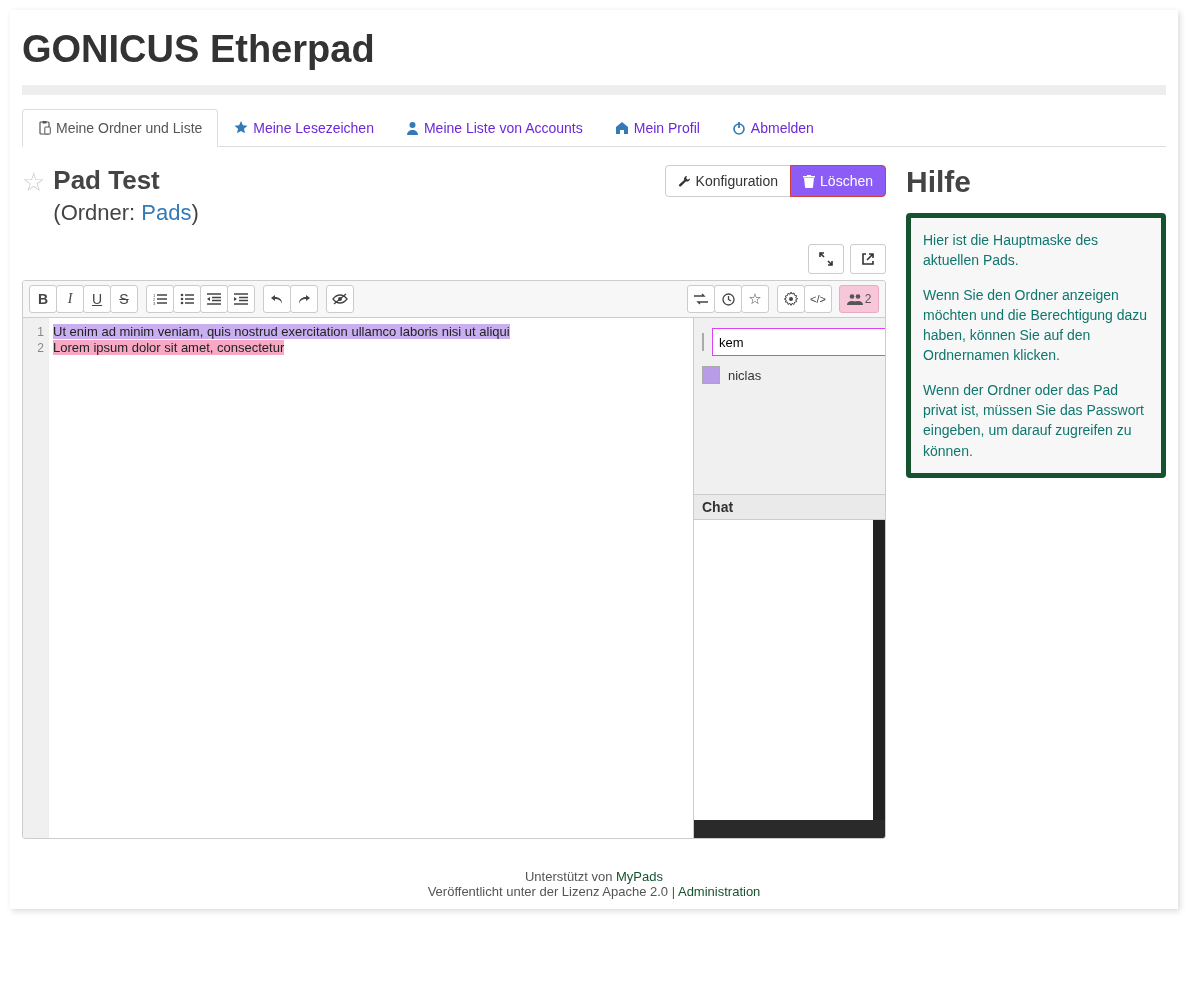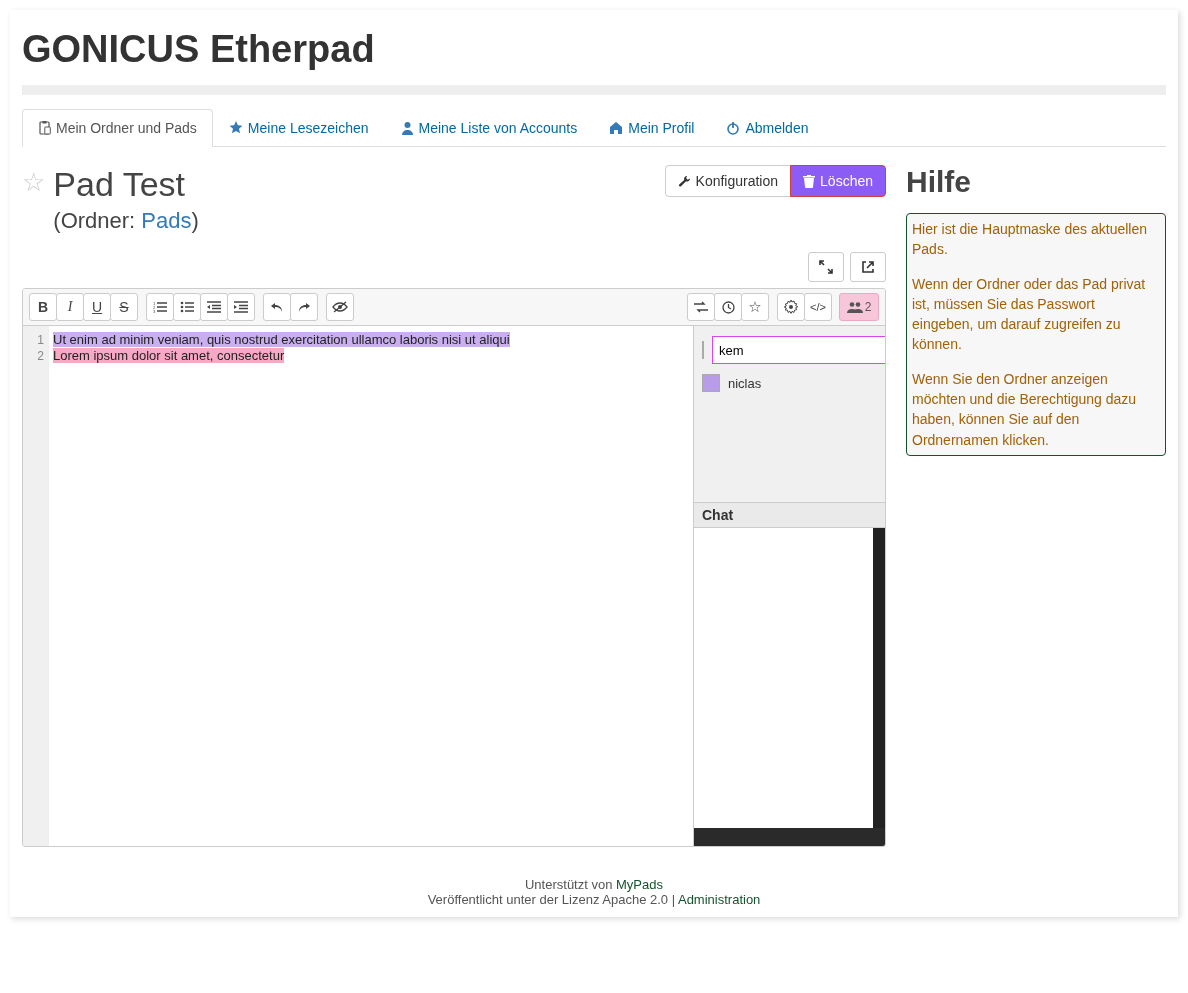--- a/index.html
+++ b/index.html
@@ -6,31 +6,31 @@
 body { font-family: "Helvetica Neue", Helvetica, Arial, sans-serif; font-size: 14px; color: #333; background: #fff; }
 .page { width: 1188px; min-height: 993px; background: #fff; padding: 10px; position: relative; }
 .container { background: #fff; box-shadow: 2px 2px 6px rgba(0,0,0,0.15); padding: 0 0 10px 0; }
 
 .header { padding: 18px 12px 8px 12px; }
 .site-title { font-size: 38px; font-weight: bold; color: #333; }
 .hr-bar { height: 10px; background: #eee; margin: 6px 12px 0 12px; }
 
 .nav-tabs { display: flex; border-bottom: 1px solid #ddd; margin: 14px 12px 0 12px; list-style: none; }
 .nav-tabs li { margin-bottom: -1px; }
-.nav-tabs a { display: inline-flex; align-items: center; gap: 5px; padding: 10px 15px; color: #0369a1; text-decoration: none; border: 1px solid transparent; border-radius: 4px 4px 0 0; }
+.nav-tabs a { display: inline-flex; align-items: center; gap: 5px; padding: 10px 15px; color: #6d28d9; text-decoration: none; border: 1px solid transparent; border-radius: 4px 4px 0 0; }
 .nav-tabs li.active a { color: #555; background: #fff; border-color: #ddd #ddd #fff; }
 
 .main-row { display: flex; gap: 20px; padding: 18px 12px 0 12px; }
 .main-col { flex: 1; min-width: 0; }
 .side-col { width: 260px; flex-shrink: 0; }
 
 .pad-header { display: flex; align-items: flex-start; justify-content: space-between; gap: 10px; }
 .pad-title-wrap { display: flex; align-items: flex-start; gap: 8px; }
 .star-toggle { font-size: 26px; color: #ccc; line-height: 1; margin-top: 4px; cursor: pointer; }
-.pad-title { font-size: 34px; font-weight: normal; color: #444; }
+.pad-title { font-size: 26px; font-weight: bold; color: #444; }
 .folder-line { font-size: 22px; color: #444; margin-top: 4px; }
 .folder-line a { color: #337ab7; text-decoration: none; }
 
 .btn-group { display: flex; }
 .btn { display: inline-flex; align-items: center; gap: 5px; padding: 7px 12px; font-size: 14px; border: 1px solid #ccc; background: #fff; cursor: pointer; color: #333; }
 .btn-group .btn:first-child { border-radius: 4px 0 0 4px; }
 .btn-group .btn:last-child { border-radius: 0 4px 4px 0; margin-left: -1px; }
 .btn-danger { background: #8b5cf6; color: #fff; border-color: #d43f3a; }
 
 .toolbar-row { display: flex; justify-content: flex-end; gap: 6px; margin-top: 18px; }
@@ -62,21 +62,21 @@
 .name-input { flex: 1; height: 28px; border: 1px solid #d946ef; background: #fff; padding: 0 6px; font-size: 13px; }
 .user-name { font-size: 13px; color: #333; }
 .chat-hdr { border-top: 1px solid #ccc; border-bottom: 1px solid #ccc; padding: 4px 8px; font-weight: bold; background: #eaeaea; margin-top: auto; position: static; }
 .chat-hdr { margin-top: 16px; }
 .user-list { flex: 0 0 160px; }
 .chat-body { flex: 1; background: #fff; position: relative; margin: 0; }
 .chat-body .scroll { position: absolute; right: 0; top: 0; width: 12px; height: 100%; background: #222; }
 .chat-input { height: 18px; background: #2a2a2a; }
 
 .help-title { font-size: 30px; font-weight: bold; color: #444; margin-bottom: 14px; }
-.help-box { border: 1px solid #14532d; border-radius: 4px; background: #f7f7f7; padding: 5px; font-size: 14px; color: #a16207; line-height: 1.45; }
+.help-box { border: 5px solid #14532d; border-radius: 4px; background: #f7f7f7; padding: 12px; font-size: 14px; color: #0f766e; line-height: 1.45; }
 .help-box p { margin-bottom: 14px; }
 .help-box p:last-child { margin-bottom: 0; }
 
 .footer { text-align: center; font-size: 13px; color: #555; margin-top: 30px; }
 .footer a { color: #14532d; text-decoration: none; }
 
 svg { display: block; }
 </style>
 </head>
 <body>
@@ -89,21 +89,21 @@
   </div>
   <div class="hr-bar"></div>
 
   <ul class="nav-tabs">
     <li class="active"><a href="#">
       <svg width="13" height="14" viewBox="0 0 13 14">
               <rect x="2" y="1" width="9" height="12" rx="1" fill="none" stroke="#555" stroke-width="1.2"></rect>
               <rect x="4.5" y="0" width="4" height="2.5" rx="0.6" fill="#555"></rect>
               <rect x="6.8" y="6" width="5.5" height="7" rx="0.6" fill="#fff" stroke="#555" stroke-width="1"></rect>
             </svg>
-      <span>Mein Ordner und Pads</span>
+      <span>Meine Ordner und Liste</span>
     </a></li>
     <li><a href="#">
       <svg width="14" height="14" viewBox="0 0 14 14">
               <path d="M7 0l1.9 4.3 4.6.4-3.5 3 1 4.5L7 10l-4 2.2 1-4.5-3.5-3 4.6-.4z" fill="#337ab7"></path>
             </svg>
       <span>Meine Lesezeichen</span>
     </a></li>
     <li><a href="#">
       <svg width="13" height="14" viewBox="0 0 13 14">
               <circle cx="6.5" cy="4" r="3" fill="#337ab7"></circle>
@@ -306,22 +306,22 @@
           </div>
         </div>
       </div>
 
     </div>
 
     <div class="side-col">
       <div class="help-title">Hilfe</div>
       <div class="help-box">
         <p>Hier ist die Hauptmaske des aktuellen Pads.</p>
+        <p>Wenn Sie den Ordner anzeigen möchten und die Berechtigung dazu haben, können Sie auf den Ordnernamen klicken.</p>
         <p>Wenn der Ordner oder das Pad privat ist, müssen Sie das Passwort eingeben, um darauf zugreifen zu können.</p>
-        <p>Wenn Sie den Ordner anzeigen möchten und die Berechtigung dazu haben, können Sie auf den Ordnernamen klicken.</p>
       </div>
     </div>
   </div>
 
   <div class="footer">
     <div>
       <span>Unterstützt von </span><a href="#">MyPads</a>
     </div>
     <div>
       <span>Veröffentlicht unter der Lizenz Apache 2.0 | </span><a href="#">Administration</a>

